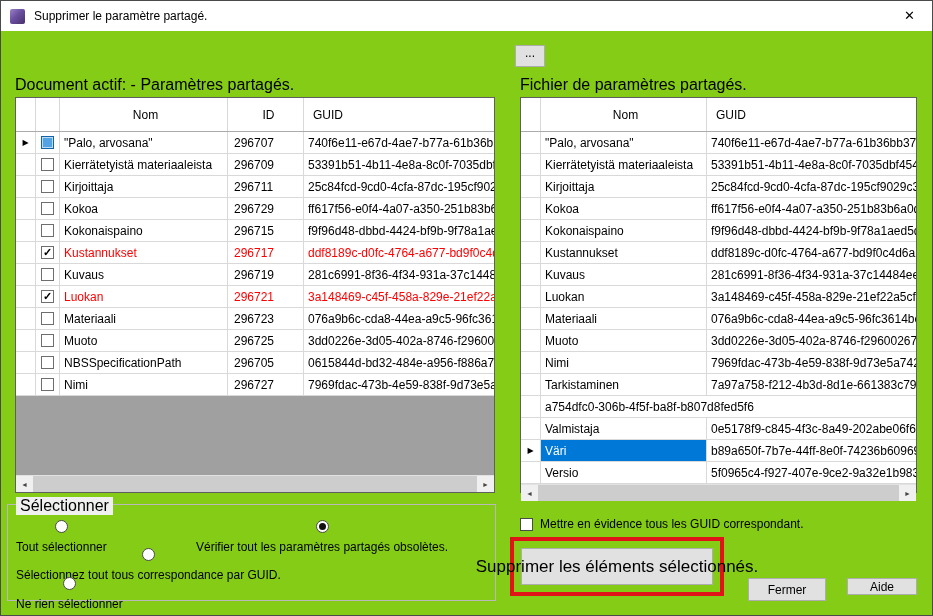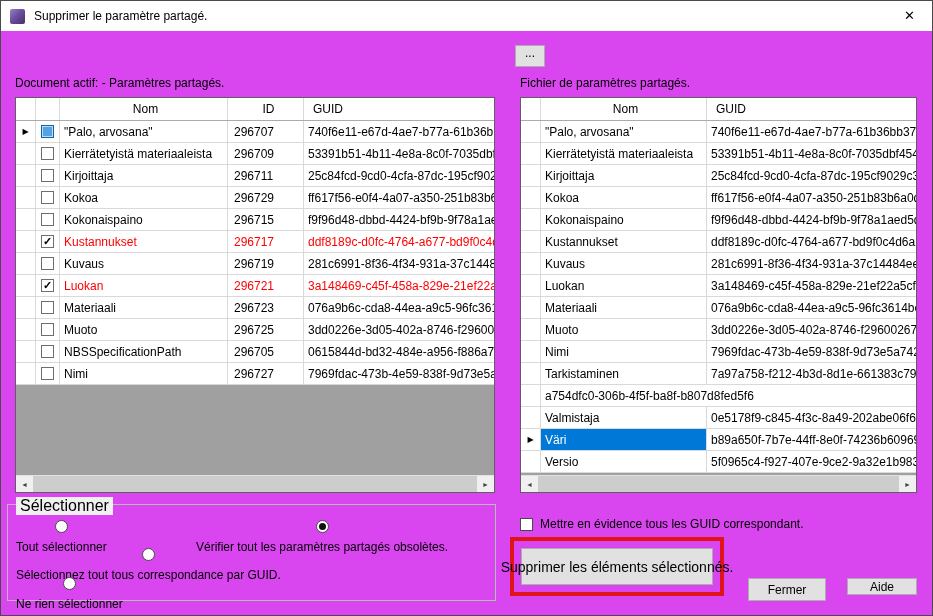--- a/index.html
+++ b/index.html
@@ -1,35 +1,35 @@
 <!DOCTYPE html>
 <html><head>
 <meta charset="utf-8">
 <style>
   html,body{margin:0;padding:0;background:#ffffff;}
   .window{
     position:relative;width:933px;height:616px;box-sizing:border-box;
-    background:#d946ef;border:1px solid #4a4a4a;overflow:hidden;
+    background:#84cc16;border:1px solid #4a4a4a;overflow:hidden;
     font-family:"Liberation Sans",sans-serif;font-size:12px;color:#000;cursor:default;
   }
   
   .titlebar{position:absolute;top:0;left:0;right:0;height:30px;background:#ffffff;display:flex;align-items:center;padding-left:9px;box-sizing:border-box;}
   .app-icon{width:15px;height:15px;border-radius:2px;background:linear-gradient(135deg,#9a82c4 0%,#6a4fa0 45%,#473069 100%);flex-shrink:0;}
   .title-text{margin-left:9px;font-size:12px;}
   .close-btn{position:absolute;right:0;top:0;width:45px;height:29px;display:flex;align-items:center;justify-content:center;font-size:13px;color:#000;}
   
   .browse-btn{position:absolute;left:514px;top:44px;width:30px;height:22px;background:#e1e1e1;border:1px solid #adadad;box-sizing:border-box;display:flex;align-items:center;justify-content:center;font-family:inherit;font-size:12px;padding:0 0 6px 0;}
-  .panel-label{position:absolute;top:75px;font-size:12px;}
+  .panel-label{position:absolute;top:75px;font-size:16px;}
   .left-label{left:14px;}
   .right-label{left:519px;}
   
   .table{position:absolute;top:96px;box-sizing:border-box;border:1px solid #5f5f5f;background:#fff;display:flex;flex-direction:column;}
   .left-table{left:14px;width:480px;height:396px;}
   .right-table{left:519px;width:397px;height:396px;}
-  .thead{display:flex;height:23px;flex-shrink:0;background:#fff;border-bottom:1px solid #ababab;box-sizing:border-box;}
+  .thead{display:flex;height:34px;flex-shrink:0;background:#fff;border-bottom:1px solid #ababab;box-sizing:border-box;}
   .th{display:flex;align-items:center;justify-content:center;border-right:1px solid #d9d9d9;box-sizing:border-box;overflow:hidden;white-space:nowrap;}
   .th.c-guid{justify-content:flex-start;padding-left:9px;}
   .tbody{flex-shrink:0;}
   .trow{display:flex;height:22px;box-sizing:border-box;border-bottom:1px solid #d9d9d9;background:#fff;}
   .cell{display:flex;align-items:center;border-right:1px solid #d9d9d9;box-sizing:border-box;overflow:hidden;white-space:nowrap;flex-shrink:0;}
   .c-marker{width:20px;justify-content:center;font-size:8px;color:#000;}
   .c-check{width:24px;justify-content:center;}
   .left-table .c-name{width:168px;padding-left:4px;}
   .left-table .c-id{width:76px;padding-left:6px;}
   .right-table .c-name{width:166px;padding-left:4px;}
@@ -52,21 +52,21 @@
   .opt1{left:188px;top:15px;}
   .opt2{left:8px;top:43px;}
   .opt3{left:8px;top:72px;}
   .radio{width:13px;height:13px;box-sizing:border-box;border:1px solid #4a4a4a;border-radius:50%;background:#fff;position:relative;flex-shrink:0;}
   .radio.sel::after{content:"";position:absolute;left:2px;top:2px;right:2px;bottom:2px;border-radius:50%;background:#101010;}
   
   .hl-check{position:absolute;left:519px;top:516px;display:flex;align-items:center;gap:7px;white-space:nowrap;}
   .checkbox-box{width:13px;height:13px;box-sizing:border-box;border:1px solid #4a4a4a;background:#fff;display:flex;align-items:center;justify-content:center;font-size:10px;flex-shrink:0;}
   .annotation{position:absolute;left:509px;top:536px;width:214px;height:59px;box-sizing:border-box;border:4px solid #df1318;}
   .btn{background:#e1e1e1;border:1px solid #adadad;box-sizing:border-box;display:flex;align-items:center;justify-content:center;font-family:inherit;font-size:12px;color:#000;}
-  .delete-btn{position:absolute;left:7px;top:7px;width:192px;height:37px;font-size:14px;white-space:nowrap;}
+  .delete-btn{position:absolute;left:7px;top:7px;width:192px;height:37px;font-size:17px;white-space:nowrap;}
   .fermer-btn{position:absolute;left:747px;top:577px;width:78px;height:23px;}
   .aide-btn{position:absolute;left:846px;top:577px;width:70px;height:17px;}
 </style>
 </head>
 <body>
 
 <div class="window">
 
   <div class="titlebar">
     <div class="app-icon"></div>

